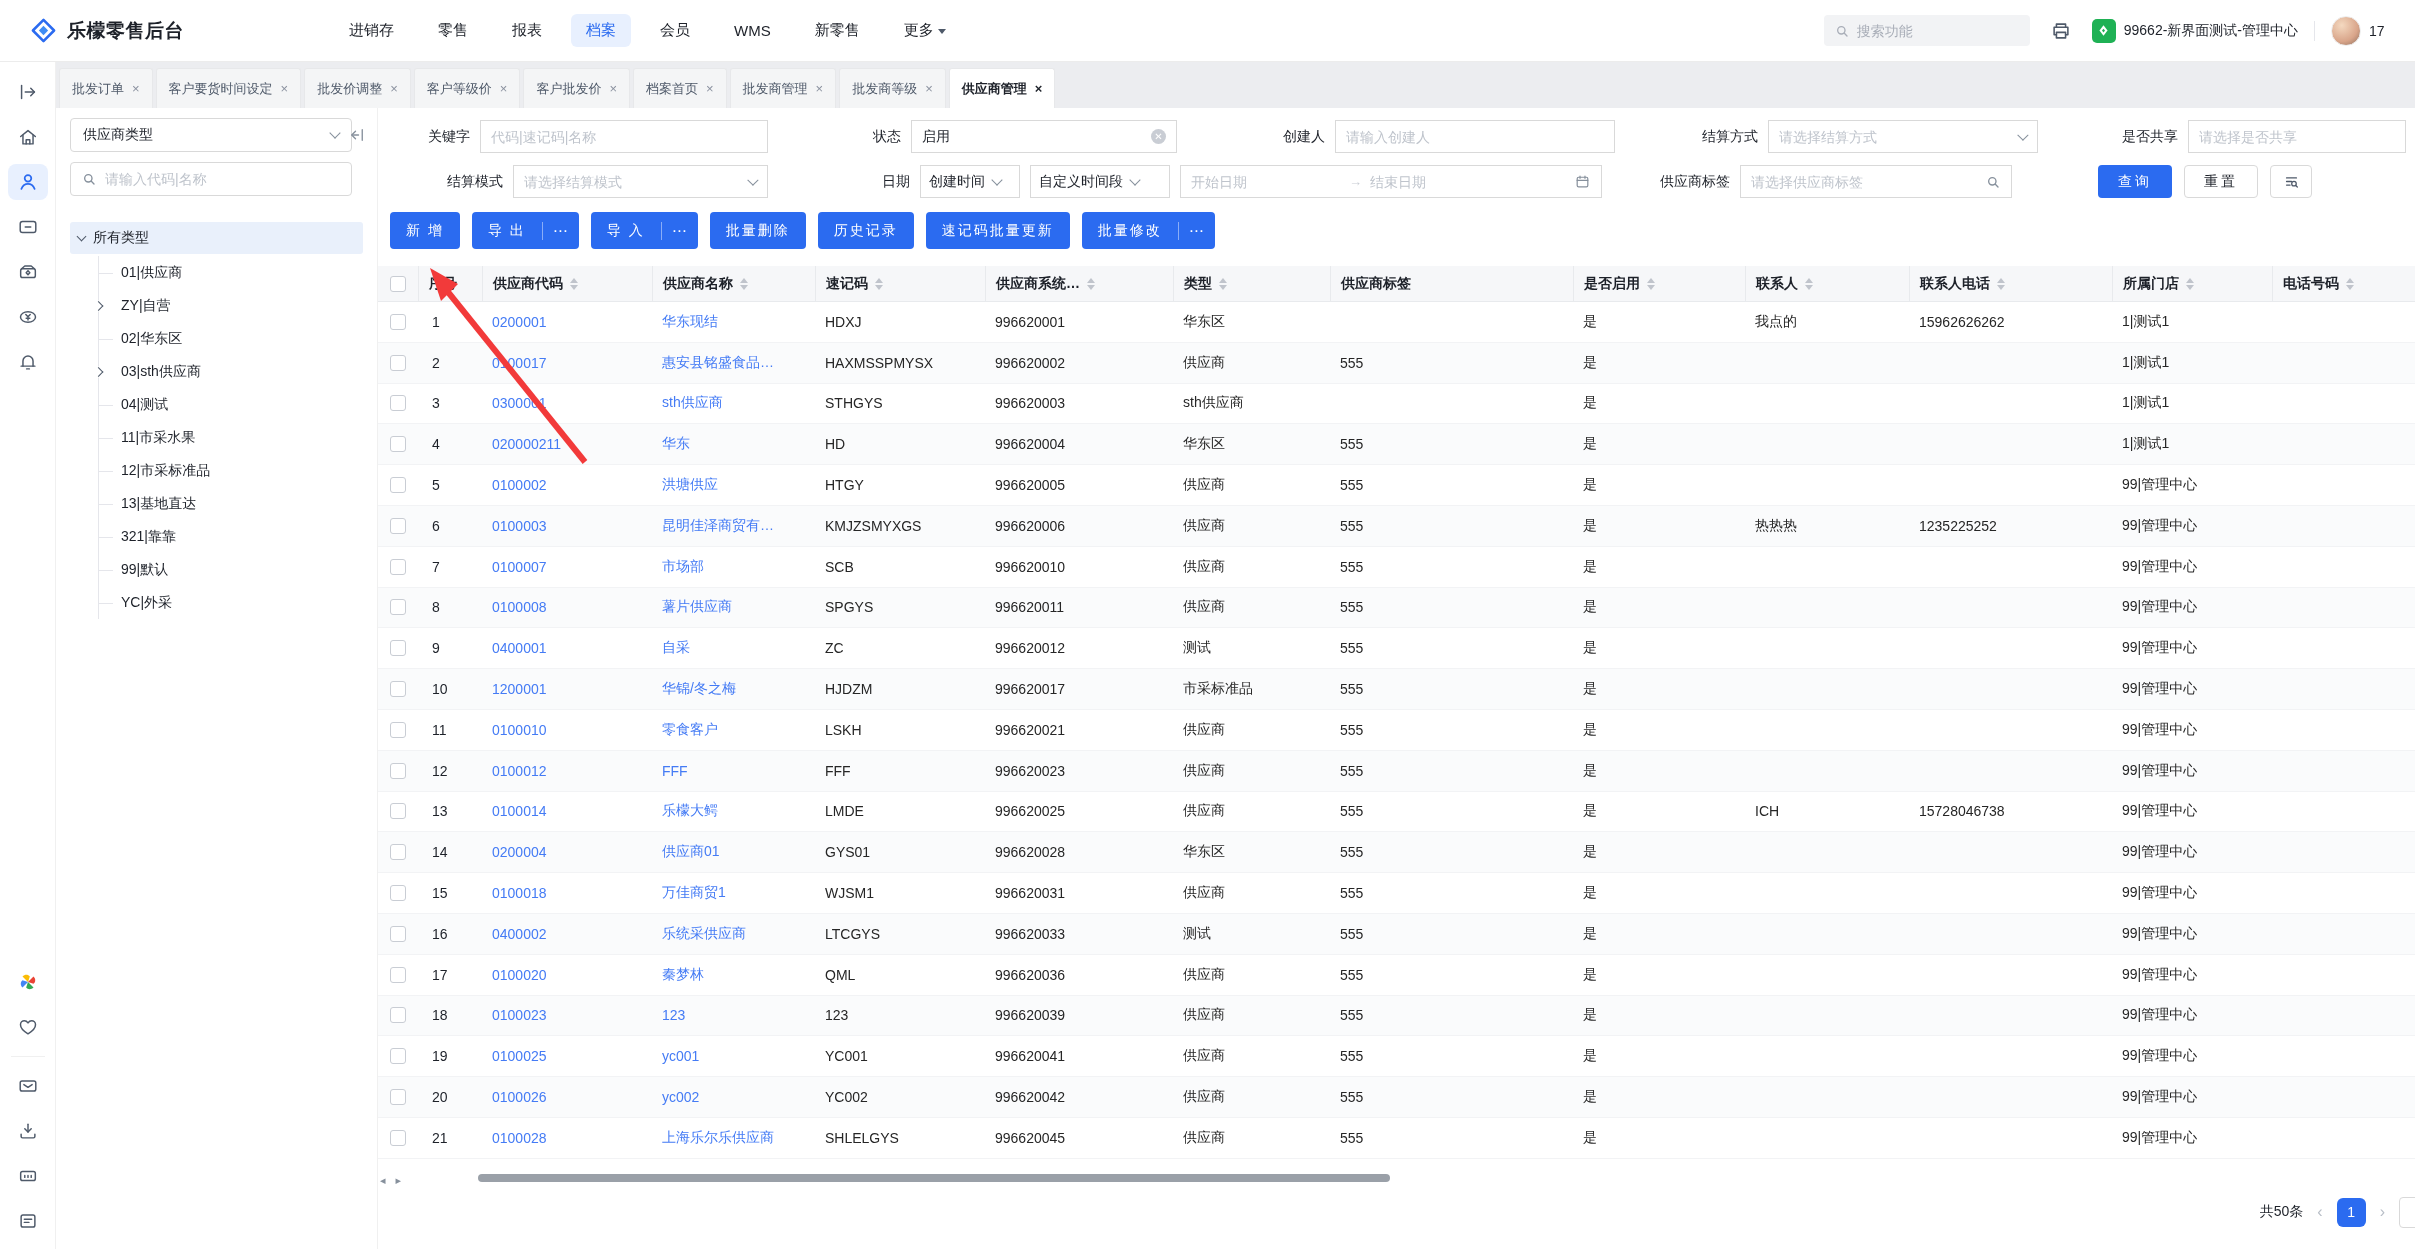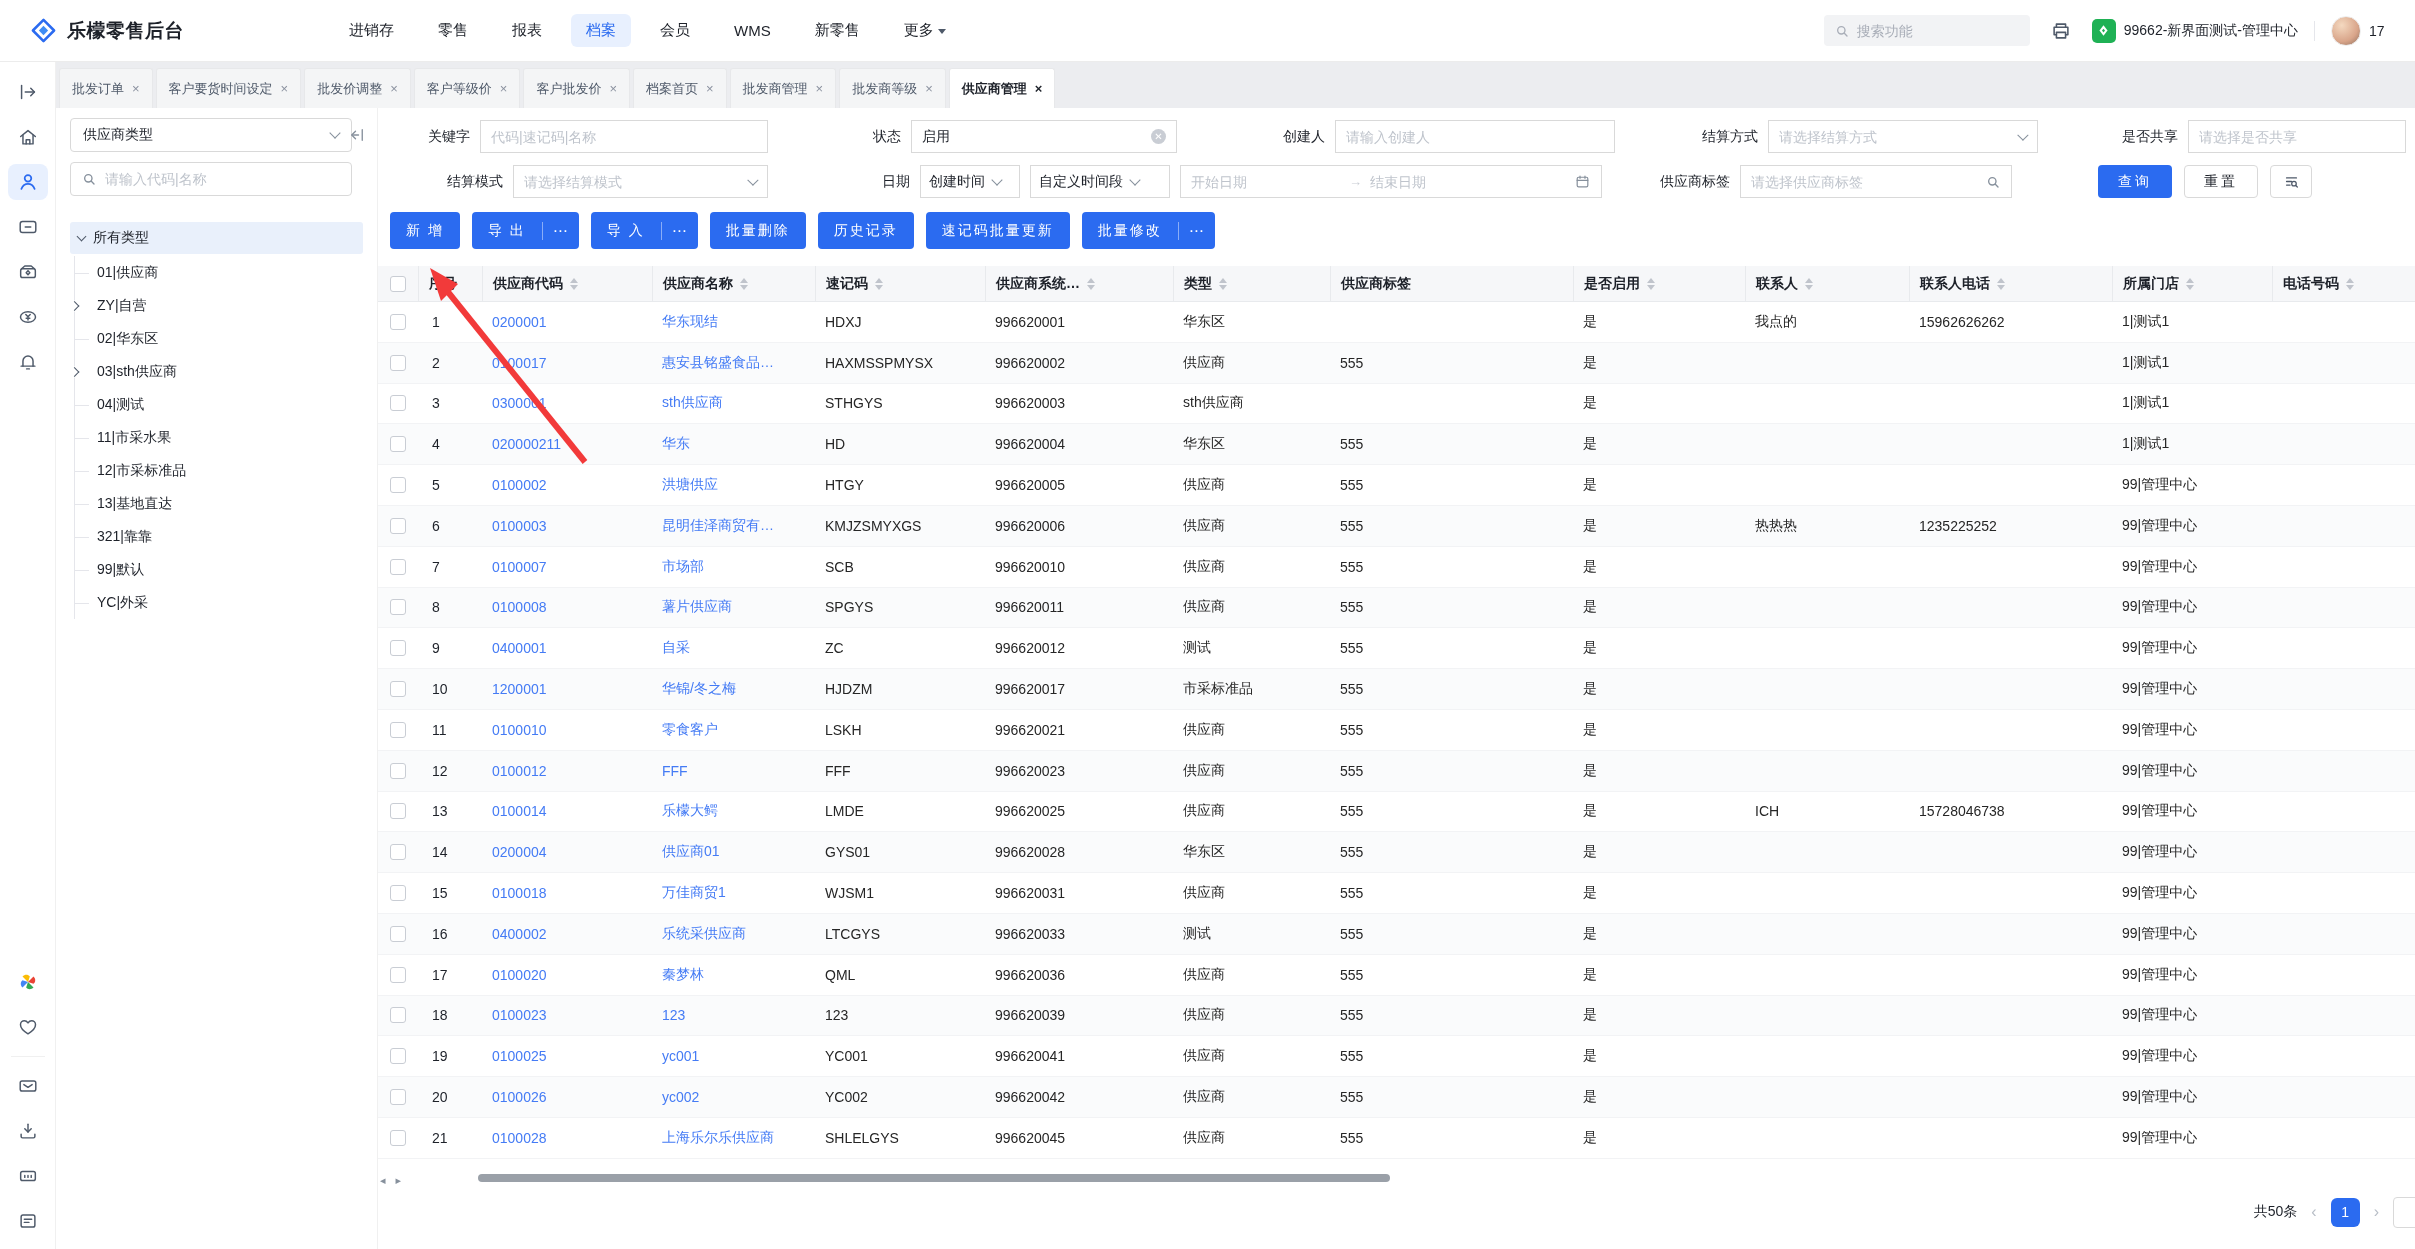--- a/index.html
+++ b/index.html
@@ -50,21 +50,21 @@
   
   .sidebar { position:absolute; left:56px; top:108px; bottom:0; width:322px; background:#fff; border-right:1px solid #f0f0f0; padding:10px 14px 0 14px;}
   .side-select { width:282px; height:34px; border:1px solid #d9d9d9; border-radius:4px; display:flex; align-items:center; justify-content:space-between; padding:0 12px; font-size:14px; cursor:pointer; background:#fff;}
   .chev-down { width:8px; height:8px; border-right:1.5px solid #86909c; border-bottom:1.5px solid #86909c; transform:rotate(45deg); margin-top:-4px;}
   .side-search { margin-top:10px; width:282px; height:34px; border:1px solid #d9d9d9; border-radius:4px; display:flex; align-items:center; gap:8px; padding:0 10px; color:#86909c;}
   .side-search input { border:none; outline:none; font-size:14px; width:220px; color:#1d2129; font-family:inherit;}
   .side-search input::placeholder { color:#bfc4cc; }
   .tree { margin-top:26px; font-size:14px; }
   .tree-root { height:32px; display:flex; align-items:center; gap:8px; background:#e9f0fb; border-radius:3px; padding:0 8px; cursor:pointer;}
   .tree-root .chev { width:7px;height:7px;border-right:1.5px solid #4e5969;border-bottom:1.5px solid #4e5969;transform:rotate(45deg); margin-top:-3px;}
-  .tree-children { margin-left:4px; border-left:1px solid #e5e6eb; margin-top:2px;text-align:center;}
+  .tree-children { margin-left:28px; border-left:1px solid #e5e6eb; margin-top:2px;text-align:center;}
   .tree-item { position:relative; height:33px; display:flex; align-items:center; padding-left:22px; cursor:pointer; white-space:nowrap;}
   .tree-item::before { content:""; position:absolute; left:0; top:50%; width:14px; border-top:1px solid #e5e6eb;}
   .tree-item.expandable::before { display:none; }
   .tree-item .exp { position:absolute; left:-5px; top:50%; transform:translateY(-50%); background:#fff; padding:2px 1px; display:flex;}
   .tree-item .exp i { width:7px;height:7px;border-right:1.5px solid #4e5969;border-top:1.5px solid #4e5969;transform:rotate(45deg);}
 
   
   .collapse-toggle { position:absolute; left:348px; top:126px; color:#86909c; cursor:pointer; z-index:3;}
 
   
@@ -101,21 +101,21 @@
   .tr.even { background:#fafbfc; }
   .td { display:flex; align-items:center; padding:0 10px; font-size:14px; color:#262626; overflow:hidden; white-space:nowrap;}
   .td.center { justify-content:center; padding:0;}
   .td .link { color:#447bf5; cursor:pointer; }
   .cbox { width:16px; height:16px; border:1px solid #c9cdd4; border-radius:3px; background:#fff; cursor:pointer;}
   .seq { color:#1d2129; padding-left:14px;}
 
   
   .hscroll-arrows { position:absolute; left:2px; top:1066px; display:flex; gap:10px; color:#86909c; font-size:11px;}
   .hscroll-thumb { position:absolute; left:100px; top:1066px; width:912px; height:8px; border-radius:4px; background:#9aa0a8; cursor:pointer;}
-  .pagination { position:absolute; right:0; left:0; top:1086px; height:36px; display:flex; align-items:center; justify-content:flex-end; gap:12px; padding-right:10px; font-size:14px;}
+  .pagination { position:absolute; right:0; left:0; top:1086px; height:36px; display:flex; align-items:center; justify-content:flex-end; gap:12px; padding-right:4px; font-size:14px;}
   .pg-arrow { color:#b8bec7; font-size:16px; cursor:pointer; padding:0 2px;}
   .pg-num { width:29px; height:29px; background:#2b6bf0; color:#fff; border-radius:6px; display:flex; align-items:center; justify-content:center; font-size:14px; cursor:pointer;}
   .pg-sliver { width:26px; height:31px; border:1px solid #d9d9d9; border-radius:4px; margin-right:-14px; background:#fff;}
 
   .arrow-overlay { position:absolute; left:0; top:0; width:2415px; height:1249px; pointer-events:none; z-index:9;}
   svg.ic { display:block; }
 </style>
 </head>
 <body>
 

